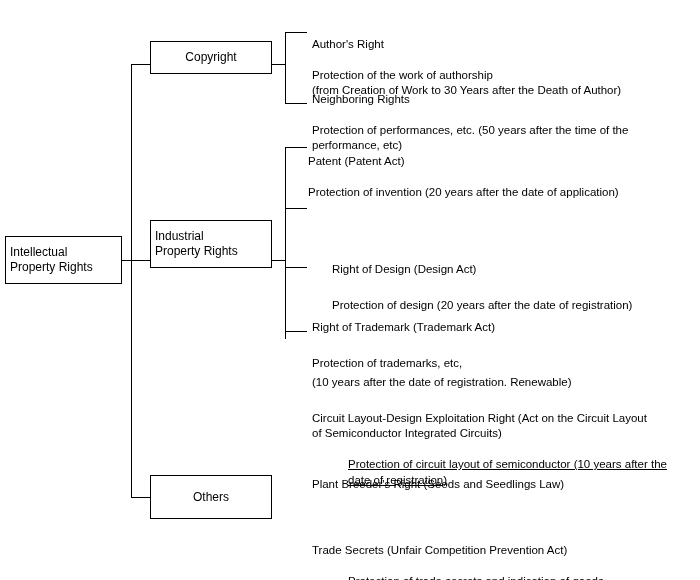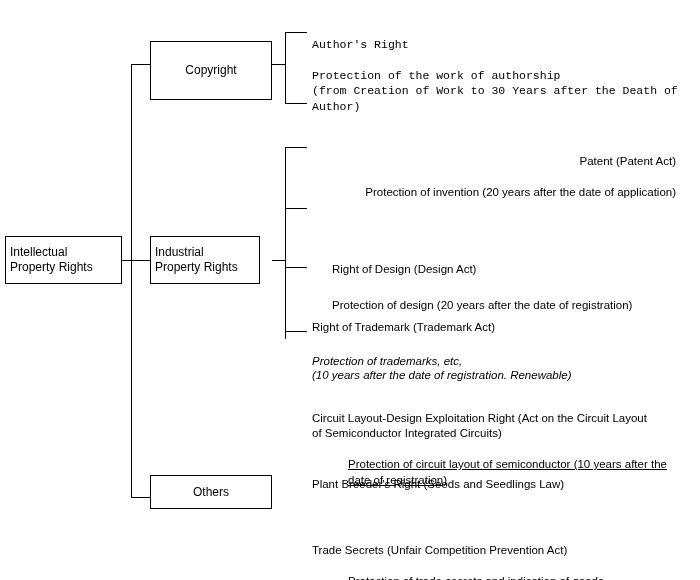--- a/index.html
+++ b/index.html
@@ -82,70 +82,75 @@
   <div class="line-h" style="left:122px; top:260px; width:10px;"></div>
 
   <div class="line-v" style="left:131px; top:64px; height:434px;"></div>
 
   <div class="line-h" style="left:131px; top:64px; width:19px;"></div>
 
   <div class="line-h" style="left:131px; top:260px; width:19px;"></div>
 
   <div class="line-h" style="left:131px; top:497px; width:19px;"></div>
 
-  <div class="node-box" style="left:150px; top:41px; width:122px; height:59px;">
+  <div class="node-box" style="left:150px; top:41px; width:122px; height:33px;">
     <span class="node-label">Copyright</span>
   </div>
 
   <div class="line-h" style="left:272px; top:64px; width:14px;"></div>
 
   <div class="line-v" style="left:285px; top:32px; height:72px;"></div>
 
   <div class="line-h" style="left:285px; top:32px; width:22px;"></div>
   <div class="line-h" style="left:285px; top:103px; width:22px;"></div>
 
-  <div class="leaf" style="left:312px; top:21px; width:380px;font-family:Liberation Mono, monospace;">
+  <div class="leaf" style="left:312px; top:21px; width:380px;">
     <span class="leaf-title">Author's Right</span>
     <span class="leaf-desc">Protection of the work of authorship
  (from Creation of Work to 30 Years after the Death of Author)</span>
   </div>
 
+  <div class="leaf" style="left:312px; top:76px; width:380px;">
+    <span class="leaf-title">Neighboring Rights</span>
+    <span class="leaf-desc">Protection of performances, etc. (50 years after the time of the
+performance, etc)</span>
+  </div>
 
-  <div class="node-box left-align" style="left:150px; top:236px; width:110px; height:48px;">
+  <div class="node-box left-align" style="left:150px; top:220px; width:122px; height:48px;">
     <span class="node-label">Industrial
 Property Rights</span>
   </div>
 
   <div class="line-h" style="left:272px; top:260px; width:14px;"></div>
 
   <div class="line-v" style="left:285px; top:147px; height:192px;"></div>
 
   <div class="line-h" style="left:285px; top:147px; width:22px;"></div>
   <div class="line-h" style="left:285px; top:208px; width:22px;"></div>
   <div class="line-h" style="left:285px; top:267px; width:22px;"></div>
   <div class="line-h" style="left:285px; top:331px; width:22px;"></div>
 
-  <div class="leaf" style="left:296px; top:138px; width:380px;text-align:right;">
+  <div class="leaf" style="left:308px; top:138px; width:380px;">
     <span class="leaf-title">Patent (Patent Act)</span>
     <span class="leaf-desc">Protection of invention (20 years after the date of application)</span>
   </div>
 
 
   <div class="leaf" style="left:312px; top:242px; width:380px; line-height:18px;margin-left:20px;">
     <span class="leaf-title">Right of Design (Design Act)</span>
     <span class="leaf-desc">Protection of design (20 years after the date of registration)</span>
   </div>
 
   <div class="leaf" style="left:312px; top:300px; width:380px; line-height:18px;">
     <span class="leaf-title">Right of Trademark (Trademark Act)</span>
-    <span class="leaf-desc" style="line-height:14px;font-style:italic;">Protection of trademarks, etc,
+    <span class="leaf-desc" style="line-height:19px;">Protection of trademarks, etc,
  (10 years after the date of registration. Renewable)</span>
   </div>
 
-  <div class="node-box" style="left:150px; top:475px; width:122px; height:34px;align-items:center;">
+  <div class="node-box" style="left:150px; top:475px; width:122px; height:44px;align-items:center;">
     <span class="node-label">Others</span>
   </div>
 
   <div class="leaf indented" style="left:312px; top:395px; width:380px;">
     <span class="leaf-title">Circuit Layout-Design Exploitation Right (Act on the Circuit Layout
 of Semiconductor Integrated Circuits)</span>
     <span class="leaf-desc">Protection of circuit layout of semiconductor (10 years after the
 date of registration)</span>
   </div>
 

